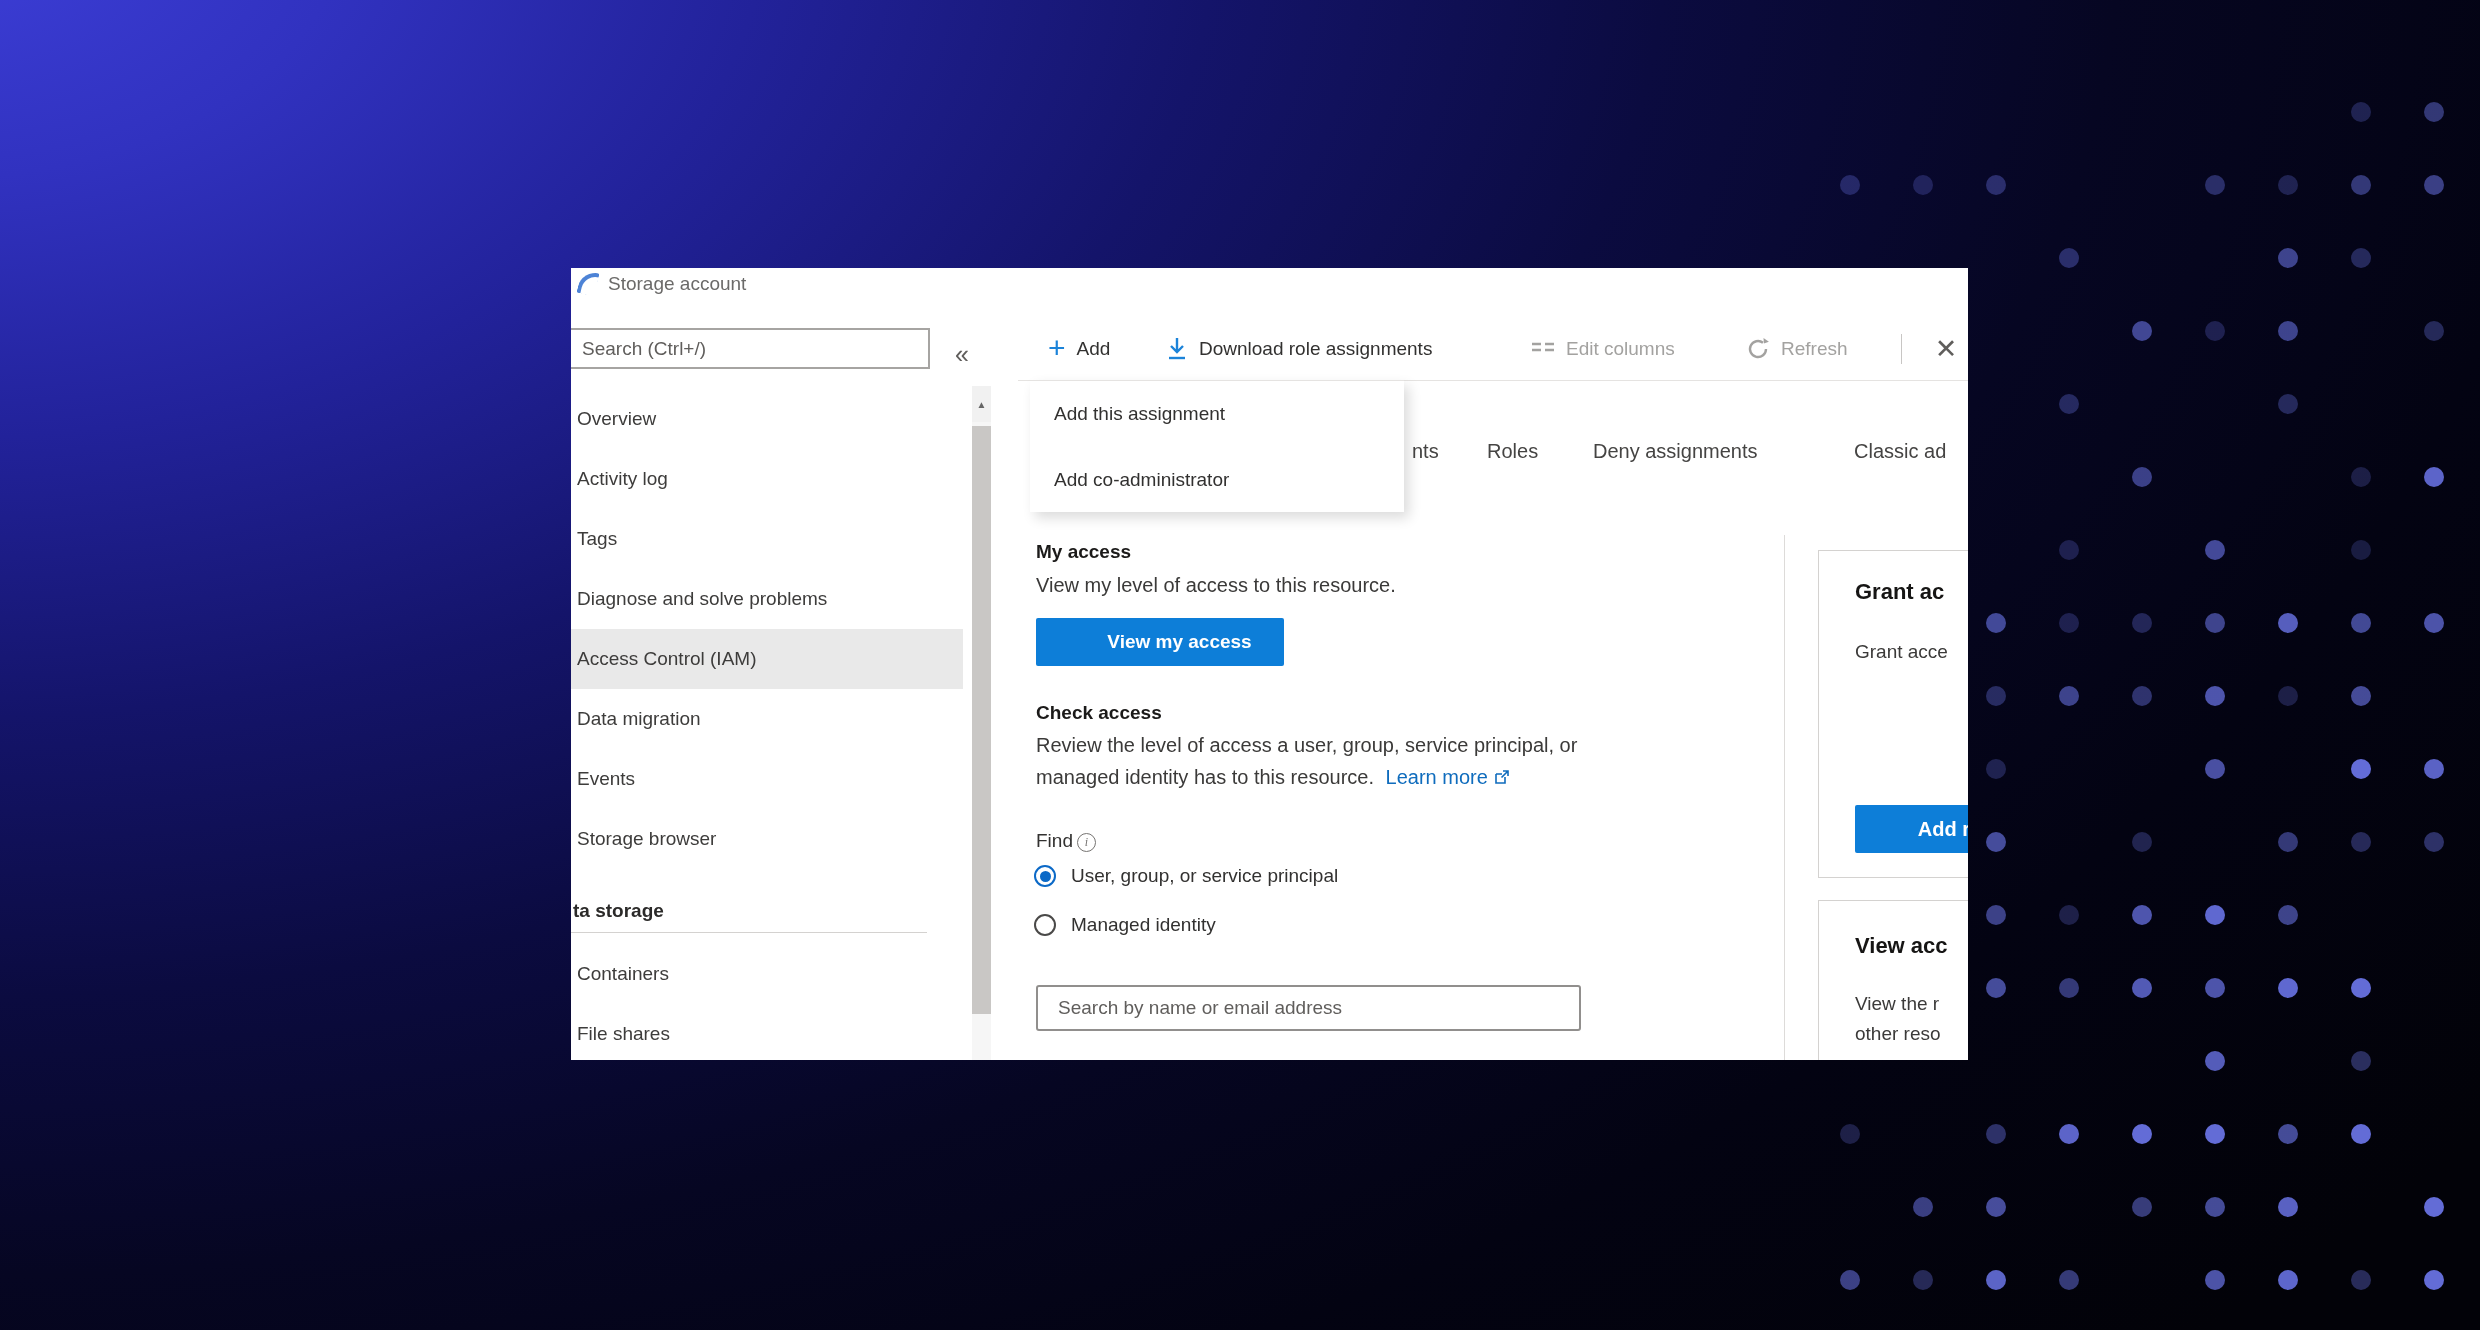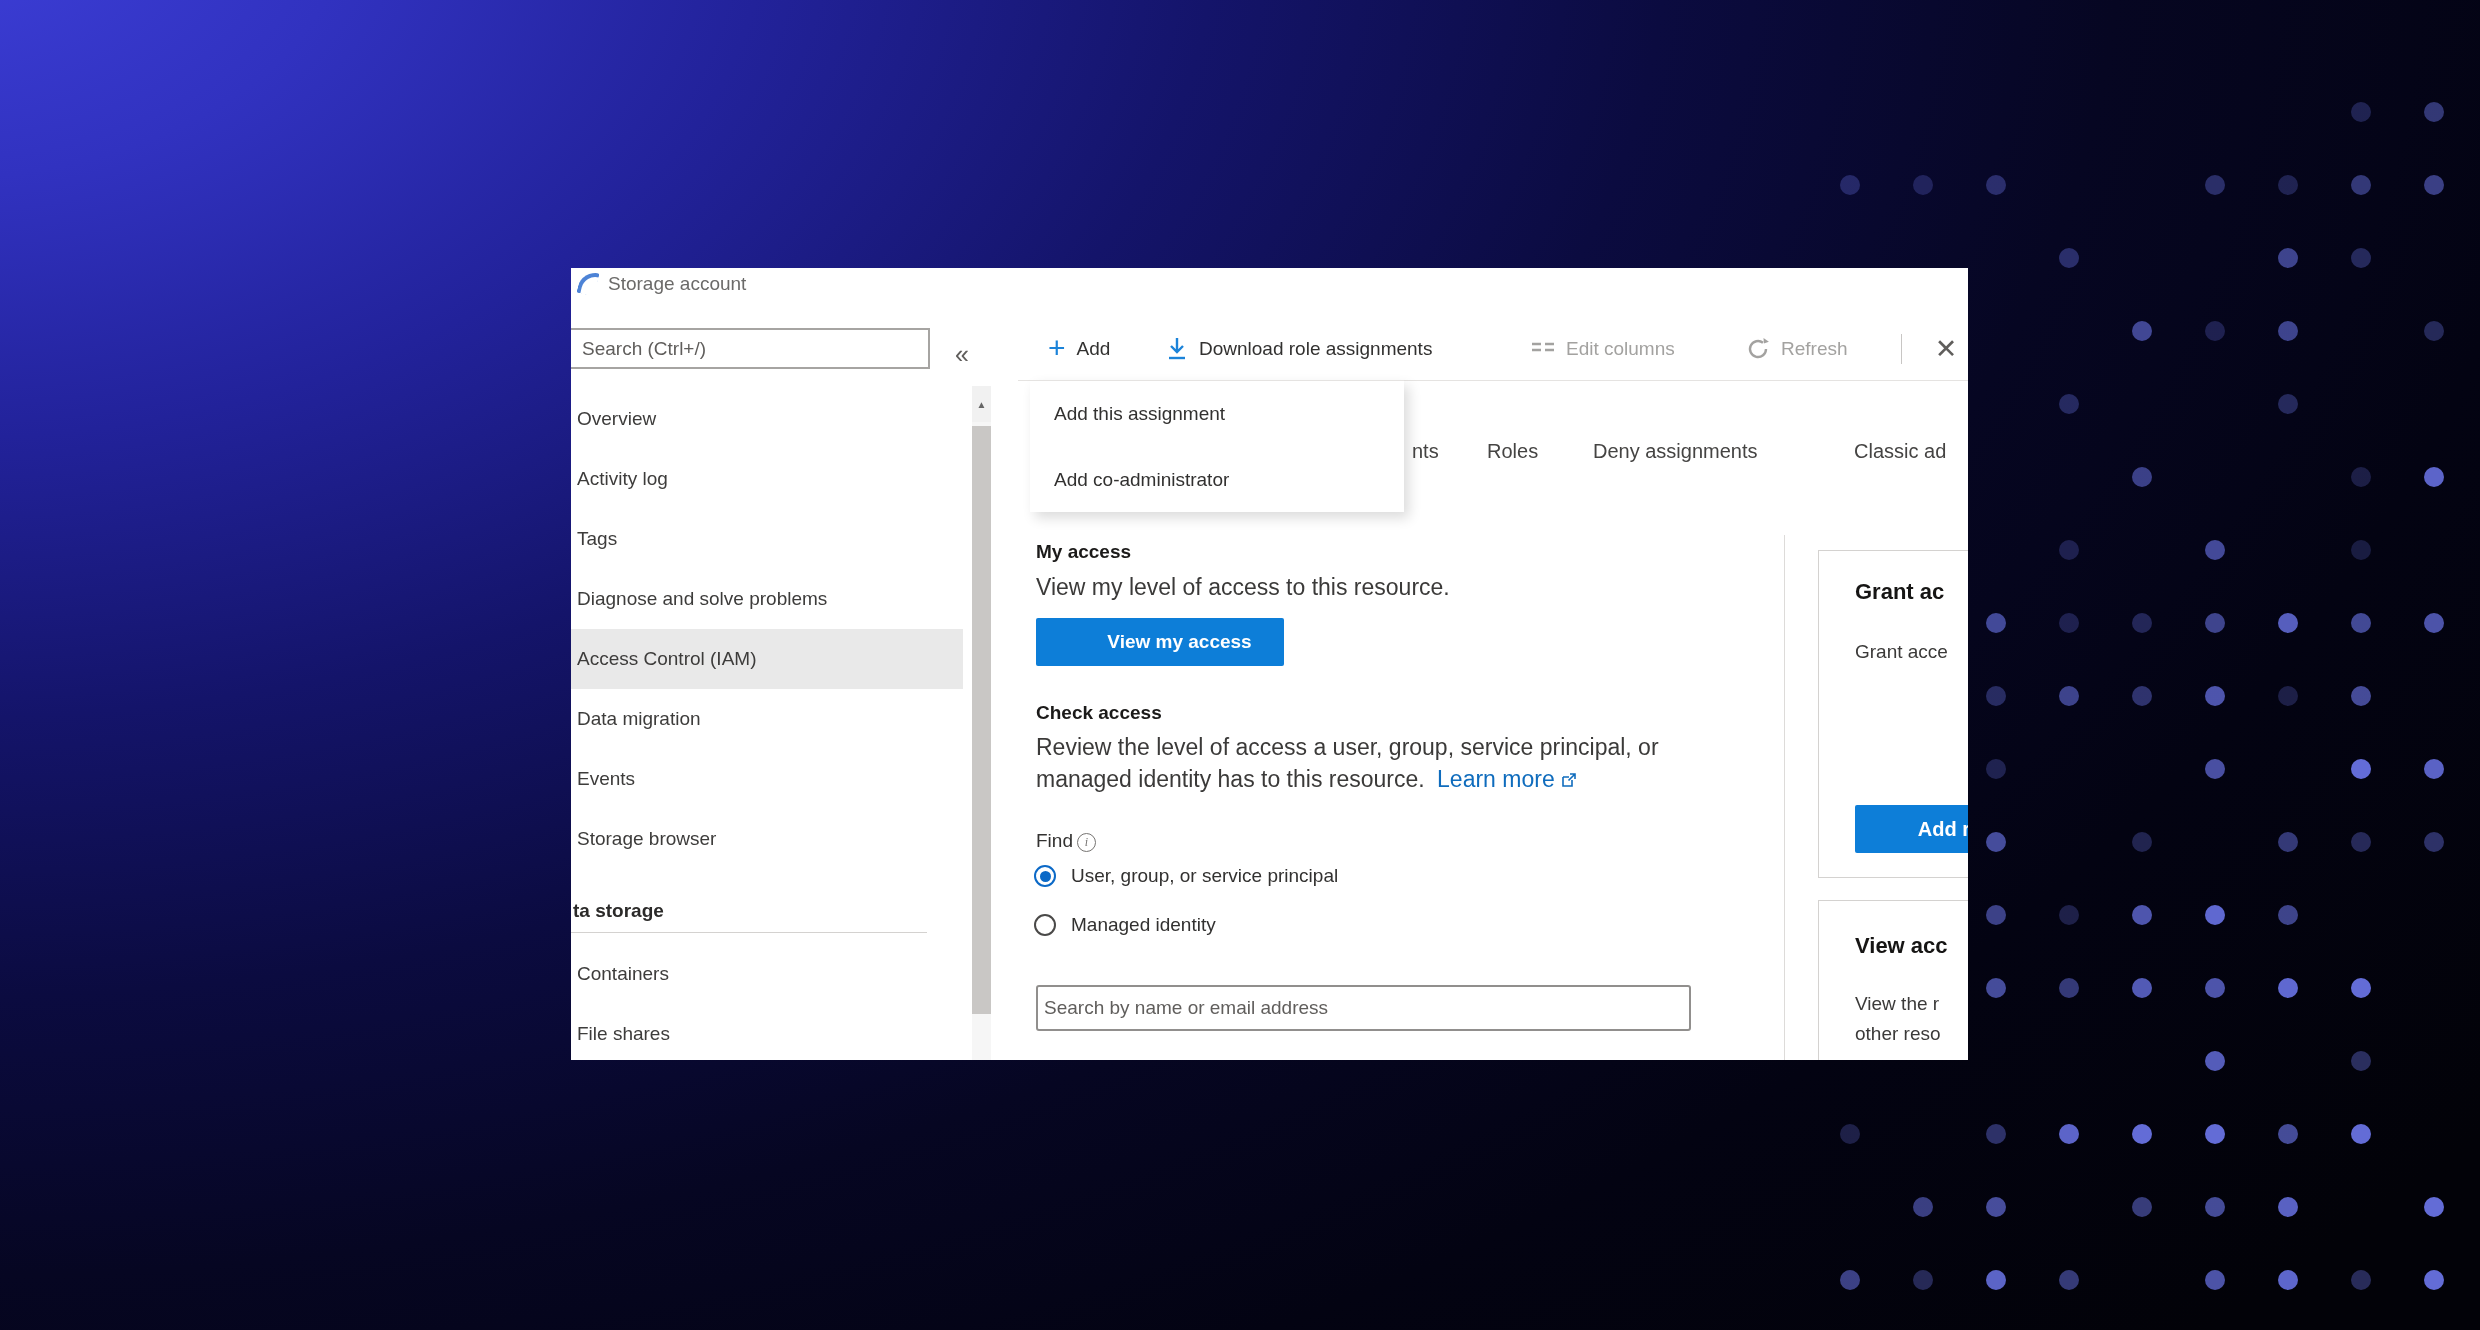--- a/index.html
+++ b/index.html
@@ -85,21 +85,21 @@
     position:absolute; left:459px; top:112px; width:374px; height:132px; background:#fff;
     border-top:1px solid #e5e3e1; box-shadow:5px 6px 12px rgba(0,0,0,.14); z-index:6;
   }
   .menu-item {
     height:66px; display:flex; align-items:center; padding-left:24px;
     font-size:19px; color:#323130; cursor:pointer; white-space:nowrap;
   }
 
   
   .h-bold { position:absolute; font-size:19px; font-weight:bold; color:#1b1a19; white-space:nowrap; }
-  .p-text { position:absolute; font-size:23px; color:#3b3a39; white-space:nowrap; }
+  .p-text { position:absolute; font-size:20px; color:#3b3a39; white-space:nowrap; }
   .btn-primary {
     position:absolute; background:#0d7ed8; color:#fff; border:none; border-radius:2px;
     font-family:inherit; font-size:19px; font-weight:bold;
     display:flex; align-items:center; justify-content:center; cursor:pointer;
   }
   .link { color:#0f6cbd; cursor:pointer; }
   .ext-icon { display:inline-block; margin-left:6px; vertical-align:-1px; }
   .find-row { position:absolute; left:465px; top:562px; display:flex; align-items:flex-end; gap:4px; font-size:19px; color:#323130; }
   .info-icon {
     width:19px; height:19px; border:1.5px solid #767472; border-radius:50%;
@@ -108,22 +108,22 @@
   }
   .radio-row { position:absolute; left:463px; display:flex; align-items:center; gap:15px; cursor:pointer; }
   .radio-outer {
     width:22px; height:22px; border-radius:50%; border:2px solid #4a4948;
     display:flex; align-items:center; justify-content:center; background:#fff;
   }
   .radio-row.checked .radio-outer { border-color:#0b69c7; }
   .radio-dot { width:11px; height:11px; border-radius:50%; background:#0b69c7; }
   .radio-label { font-size:19px; color:#323130; white-space:nowrap; }
   .find-input {
-    position:absolute; left:465px; top:717px; width:655px; height:46px;
-    border:2px solid #918f8d; border-radius:3px; padding-left:6px;
+    position:absolute; left:465px; top:717px; width:545px; height:46px;
+    border:2px solid #918f8d; border-radius:3px; padding-left:20px;
     font-size:19px; font-family:inherit; color:#323130; outline:none;
   }
   .find-input::placeholder { color:#605e5c; opacity:1; }
   .content-vdivider { position:absolute; left:1213px; top:267px; bottom:0; width:1px; background:#dddbd9; }
 
   
   .side-card { position:absolute; left:1247px; width:244px; background:#fff; border:1px solid #d4d2d0; }
   .card-title { position:absolute; left:36px; font-size:22px; font-weight:bold; color:#161514; white-space:nowrap; }
   .card-body { position:absolute; left:36px; font-size:19px; color:#3b3a39; line-height:30px; white-space:nowrap; }
 </style>

